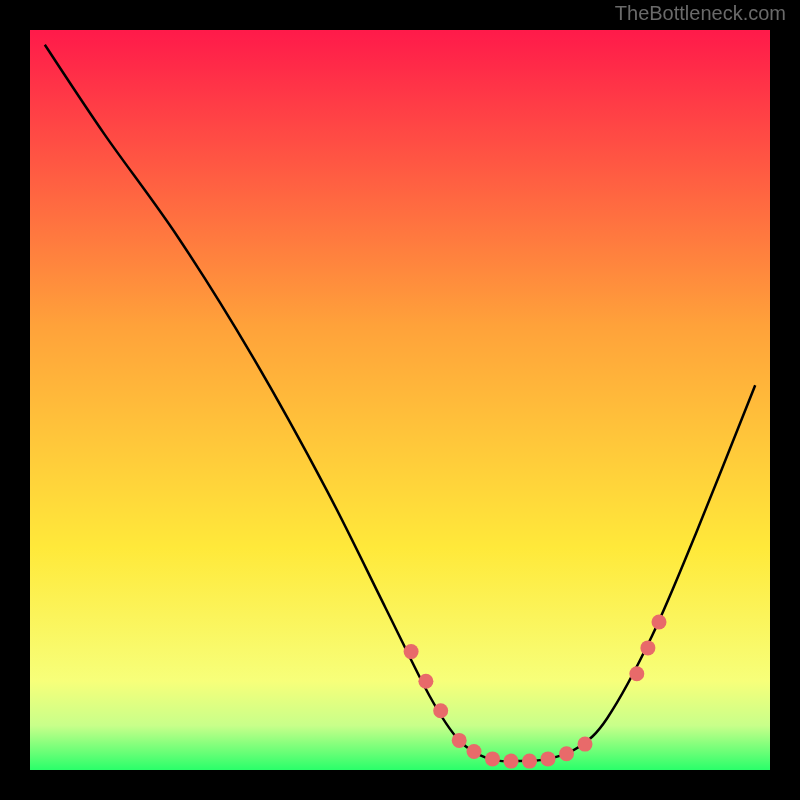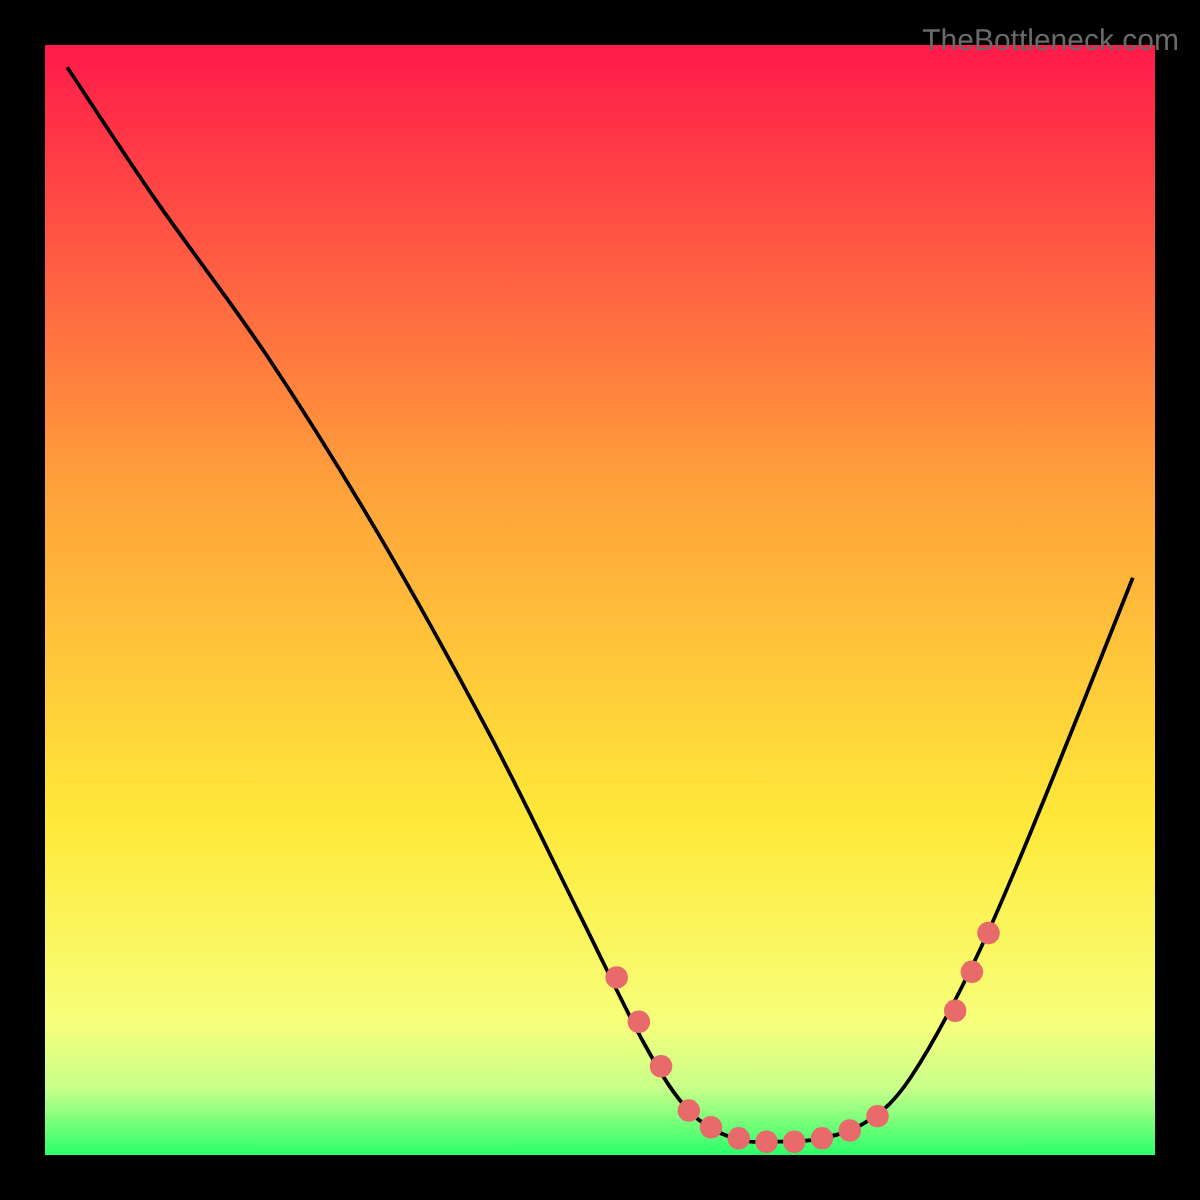--- a/index.html
+++ b/index.html
@@ -7,21 +7,21 @@
     padding: 0;
     background: #000;
     width: 800px;
     height: 800px;
     overflow: hidden;
     position: relative;
     font-family: Arial, sans-serif;
   }
   .watermark {
     position: absolute;
-    top: 16px;
+    top: 2px;
     right: 14px;
     color: #6a6a6a;
     font-size: 20px;
     font-weight: 500;
     z-index: 10;
   }
   .chart-area {
     position: absolute;
     left: 30px;
     top: 30px;

